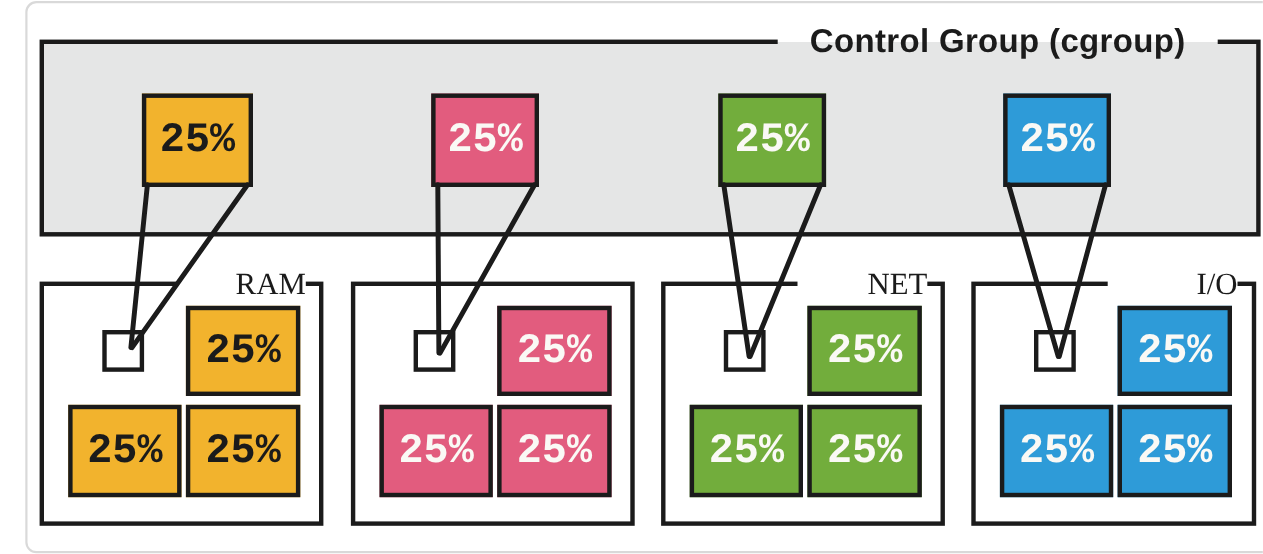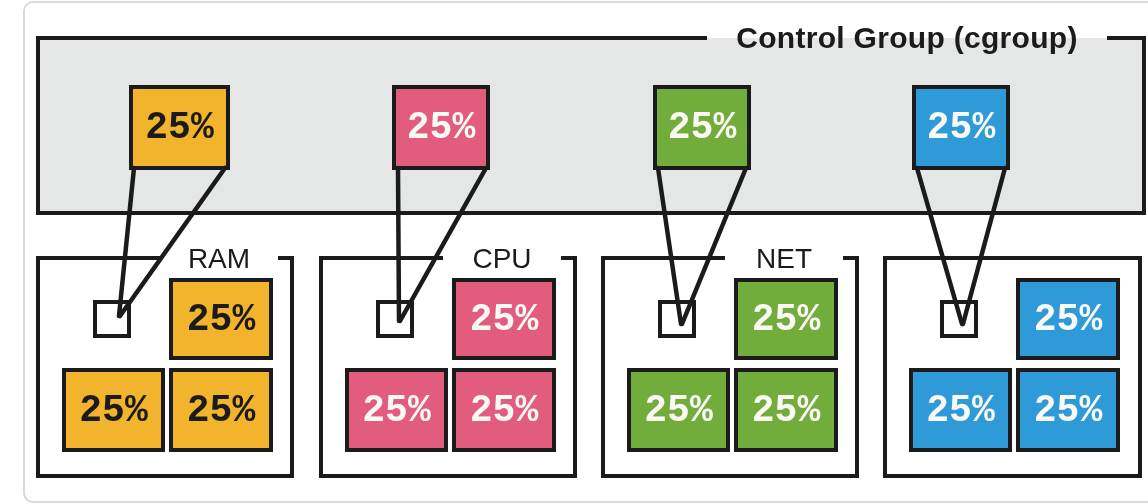--- a/index.html
+++ b/index.html
@@ -77,23 +77,24 @@
   .g-cpu { left: 297px; }
   .g-net { left: 579px; }
   .g-io  { left: 861px; width: 259px; }
 
   .group-label {
     position: absolute;
     top: -20px; left: 120px;
     width: 118px; height: 38px;
     line-height: 38px;
     background: #ffffff;
-    text-align: center;
+    text-align: right;
     font-size: 28px;
     color: var(--c-line_black);
+    font-family: Liberation Serif, serif;
   }
   .slot {
     position: absolute;
     left: 53px; top: 40px;
     width: 38px; height: 38px;
     background: #ffffff;
     border: 4px solid var(--c-line_black);
     box-sizing: border-box;
   }
   .g-share { font-size: 38px; }
@@ -142,36 +143,36 @@
 
   <div class="group g-ram">
     <div class="group-label">RAM</div>
     <div class="slot"></div>
     <div class="share amber g-share g-share-tr">25%</div>
     <div class="share amber g-share g-share-bl">25%</div>
     <div class="share amber g-share g-share-br">25%</div>
   </div>
 
   <div class="group g-cpu">
-    <div class="group-label">CPU</div>
     <div class="slot"></div>
     <div class="share pink g-share g-share-tr">25%</div>
     <div class="share pink g-share g-share-bl">25%</div>
     <div class="share pink g-share g-share-br">25%</div>
   </div>
 
   <div class="group g-net">
     <div class="group-label">NET</div>
     <div class="slot"></div>
     <div class="share green g-share g-share-tr">25%</div>
     <div class="share green g-share g-share-bl">25%</div>
     <div class="share green g-share g-share-br">25%</div>
   </div>
 
   <div class="group g-io">
+    <div class="group-label">I/O</div>
     <div class="slot"></div>
     <div class="share blue g-share g-share-tr">25%</div>
     <div class="share blue g-share g-share-bl">25%</div>
     <div class="share blue g-share g-share-br">25%</div>
   </div>
 
   <svg class="connectors" viewBox="0 0 1148 504" xmlns="http://www.w3.org/2000/svg">
     <line class="cline" x1="112" y1="168" x2="97" y2="316"></line>
     <line class="cline" x1="203" y1="168" x2="98" y2="316"></line>
     <line class="cline" x1="376" y1="168" x2="377" y2="321"></line>

